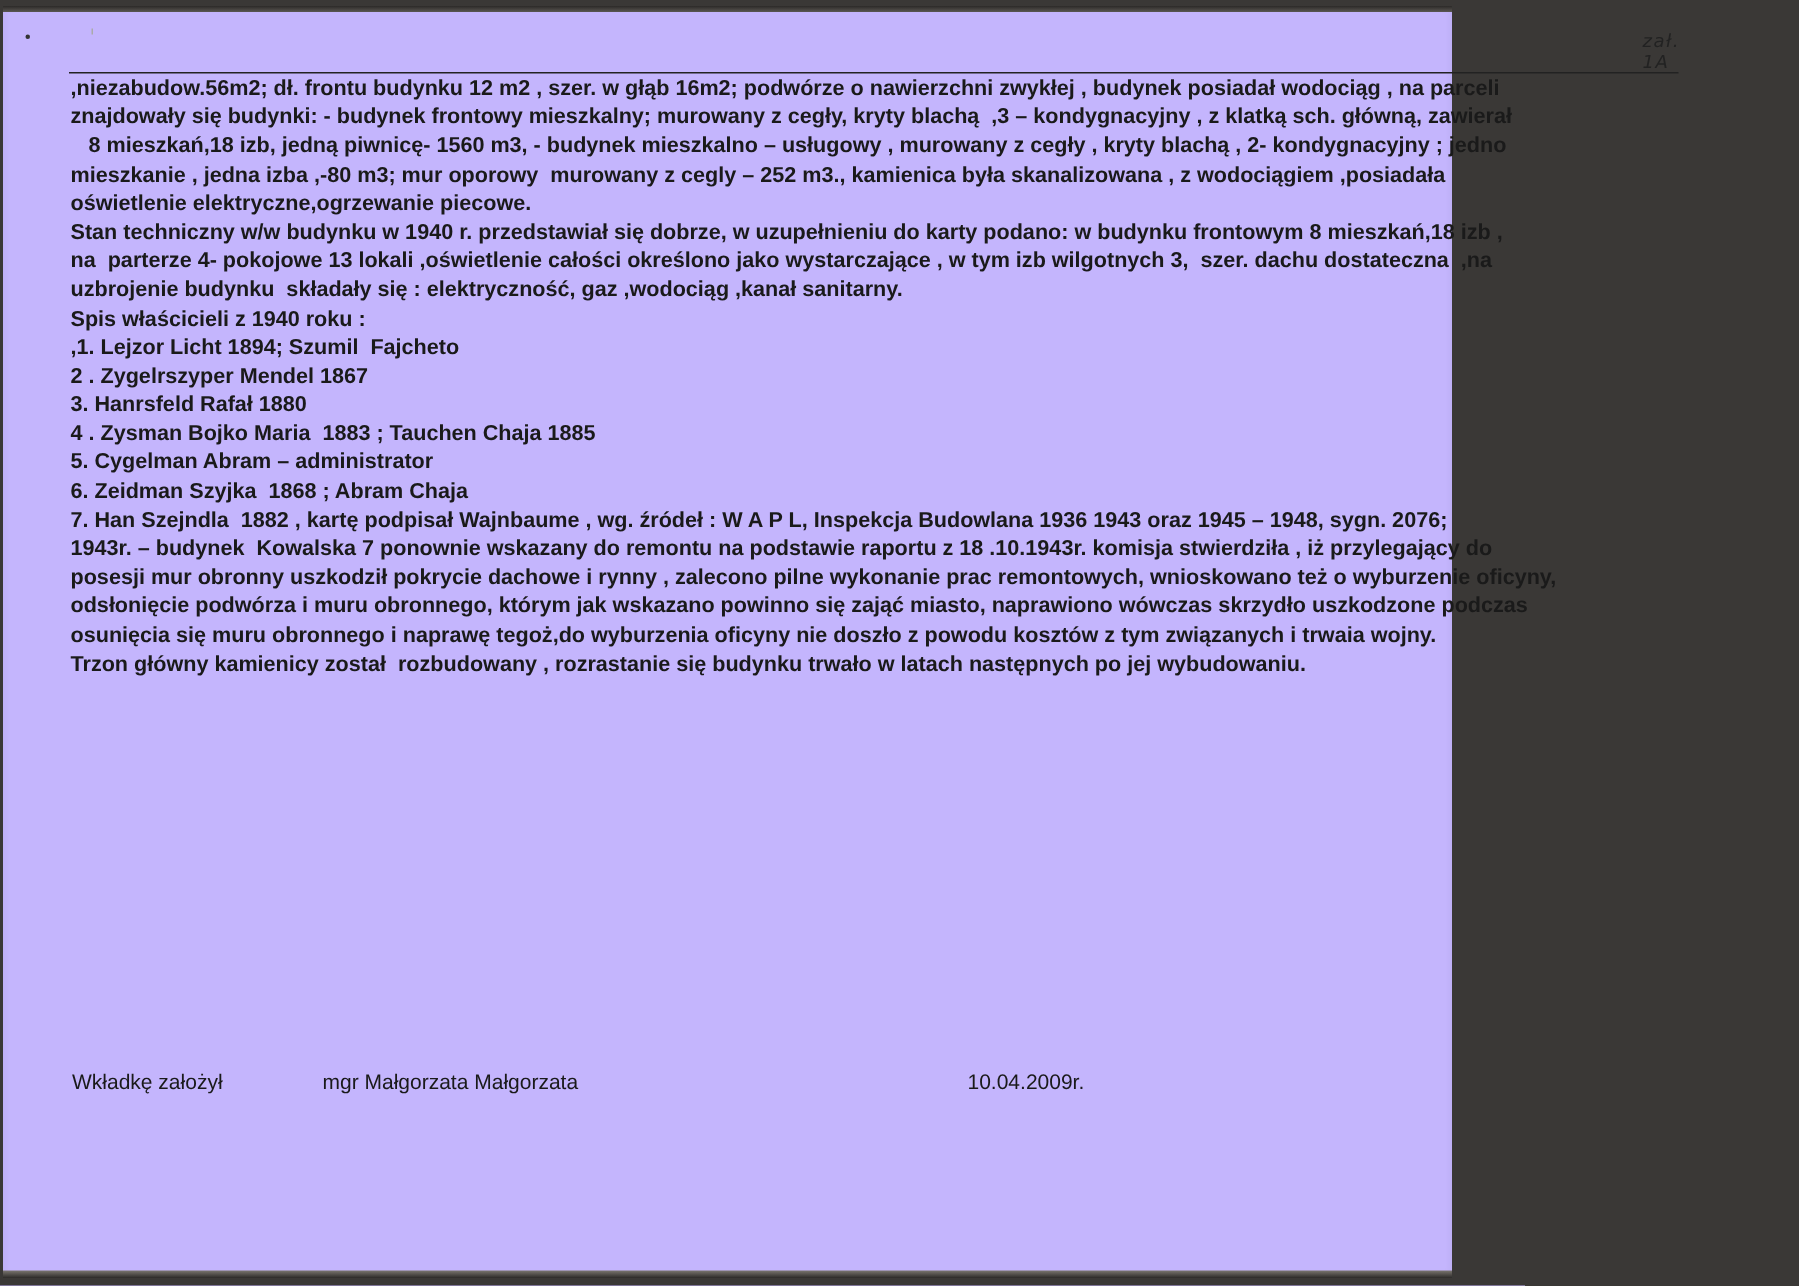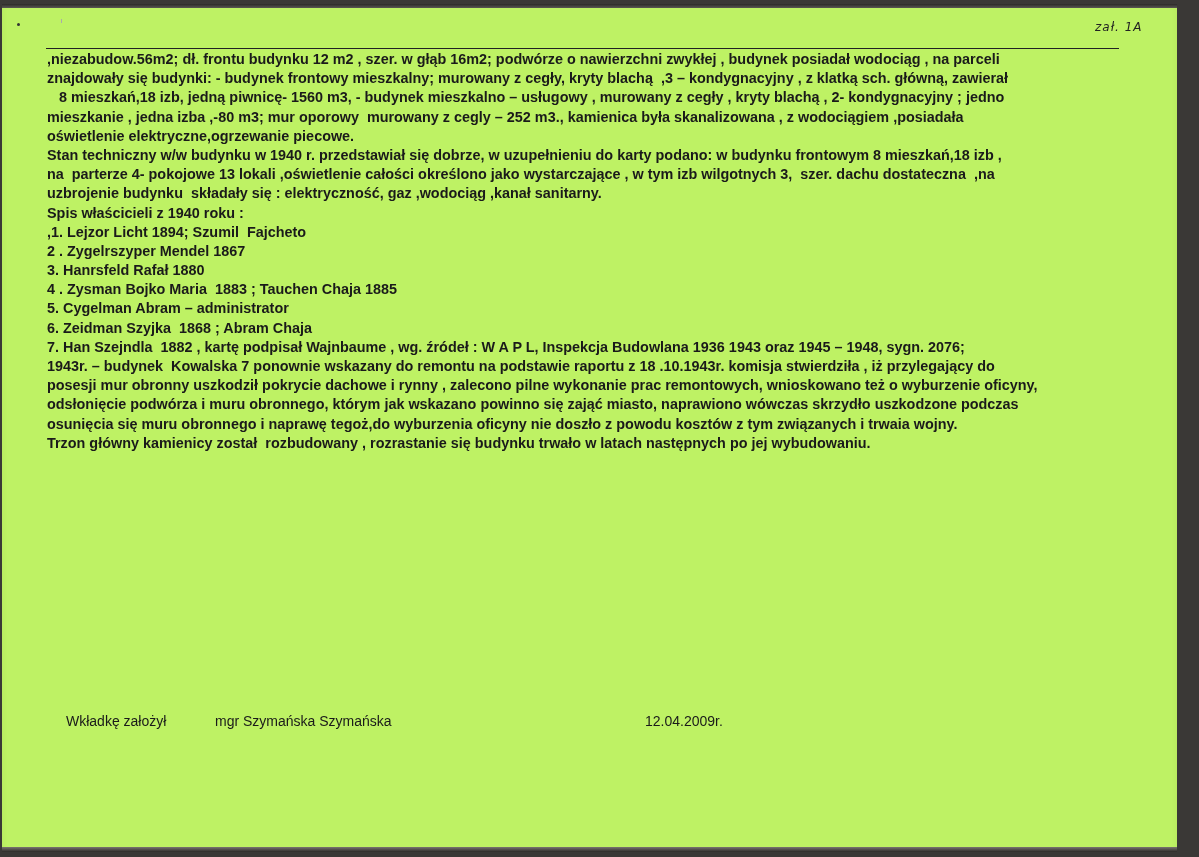--- a/index.html
+++ b/index.html
@@ -11,23 +11,23 @@
     height: 857px;
     background: #3a3836;
     position: relative;
     overflow: hidden;
     font-family: "Liberation Sans", sans-serif;
   }
   .page {
     position: absolute;
     left: 2px;
     top: 4px;
-    width: 1175px;
+    width: 966px;
     height: 848px;
-    background: #bef264;
+    background: #c4b5fd;
     box-shadow: inset 0 0 6px rgba(0,0,0,0.06);
   }
   .top-edge {
     position: absolute;
     left: 0; top: 0;
     width: 100%;
     height: 4px;
     background: linear-gradient(#2c2a28, #5a5753);
   }
   .bottom-edge {
@@ -89,36 +89,36 @@
   }
   .line.indent {
     padding-left: 12px;
   }
   .footer {
     position: absolute;
     top: 709px;
     font-size: 14px;
     color: #1a1a1a;
   }
-  .footer-label { left: 46px; margin-left: 18px; }
+  .footer-label { left: 46px; }
   .footer-name { left: 213px; }
   .footer-date { left: 643px; }
 </style>
 </head>
 <body>
 
 <div class="page">
   <div class="top-edge"></div>
   <div class="dot-mark"></div>
   <div class="tick-mark"></div>
 
   <div class="stamp">zał. 1A</div>
 
   <div class="rule"></div>
 
   <div class="body-text" id="body-text"><span class="line">,niezabudow.56m2; dł. frontu budynku 12 m2 , szer. w głąb 16m2; podwórze o nawierzchni zwykłej , budynek posiadał wodociąg , na parceli</span><span class="line">znajdowały się budynki: - budynek frontowy mieszkalny; murowany z cegły, kryty blachą  ,3 – kondygnacyjny , z klatką sch. główną, zawierał</span><span class="line indent">8 mieszkań,18 izb, jedną piwnicę- 1560 m3, - budynek mieszkalno – usługowy , murowany z cegły , kryty blachą , 2- kondygnacyjny ; jedno</span><span class="line">mieszkanie , jedna izba ,-80 m3; mur oporowy  murowany z cegly – 252 m3., kamienica była skanalizowana , z wodociągiem ,posiadała</span><span class="line">oświetlenie elektryczne,ogrzewanie piecowe.</span><span class="line">Stan techniczny w/w budynku w 1940 r. przedstawiał się dobrze, w uzupełnieniu do karty podano: w budynku frontowym 8 mieszkań,18 izb ,</span><span class="line">na  parterze 4- pokojowe 13 lokali ,oświetlenie całości określono jako wystarczające , w tym izb wilgotnych 3,  szer. dachu dostateczna  ,na</span><span class="line">uzbrojenie budynku  składały się : elektryczność, gaz ,wodociąg ,kanał sanitarny.</span><span class="line">Spis właścicieli z 1940 roku :</span><span class="line">,1. Lejzor Licht 1894; Szumil  Fajcheto</span><span class="line">2 . Zygelrszyper Mendel 1867</span><span class="line">3. Hanrsfeld Rafał 1880</span><span class="line">4 . Zysman Bojko Maria  1883 ; Tauchen Chaja 1885</span><span class="line">5. Cygelman Abram – administrator</span><span class="line">6. Zeidman Szyjka  1868 ; Abram Chaja</span><span class="line">7. Han Szejndla  1882 , kartę podpisał Wajnbaume , wg. źródeł : W A P L, Inspekcja Budowlana 1936 1943 oraz 1945 – 1948, sygn. 2076;</span><span class="line">1943r. – budynek  Kowalska 7 ponownie wskazany do remontu na podstawie raportu z 18 .10.1943r. komisja stwierdziła , iż przylegający do</span><span class="line">posesji mur obronny uszkodził pokrycie dachowe i rynny , zalecono pilne wykonanie prac remontowych, wnioskowano też o wyburzenie oficyny,</span><span class="line">odsłonięcie podwórza i muru obronnego, którym jak wskazano powinno się zająć miasto, naprawiono wówczas skrzydło uszkodzone podczas</span><span class="line">osunięcia się muru obronnego i naprawę tegoż,do wyburzenia oficyny nie doszło z powodu kosztów z tym związanych i trwaia wojny.</span><span class="line">Trzon główny kamienicy został  rozbudowany , rozrastanie się budynku trwało w latach następnych po jej wybudowaniu.</span></div>
 
   <div class="footer footer-label">Wkładkę założył</div>
-  <div class="footer footer-name">mgr  Szymańska Szymańska</div>
-  <div class="footer footer-date">12.04.2009r.</div>
+  <div class="footer footer-name">mgr  Małgorzata Małgorzata</div>
+  <div class="footer footer-date">10.04.2009r.</div>
 
   <div class="bottom-edge"></div>
 </div>
 
 </body></html>

